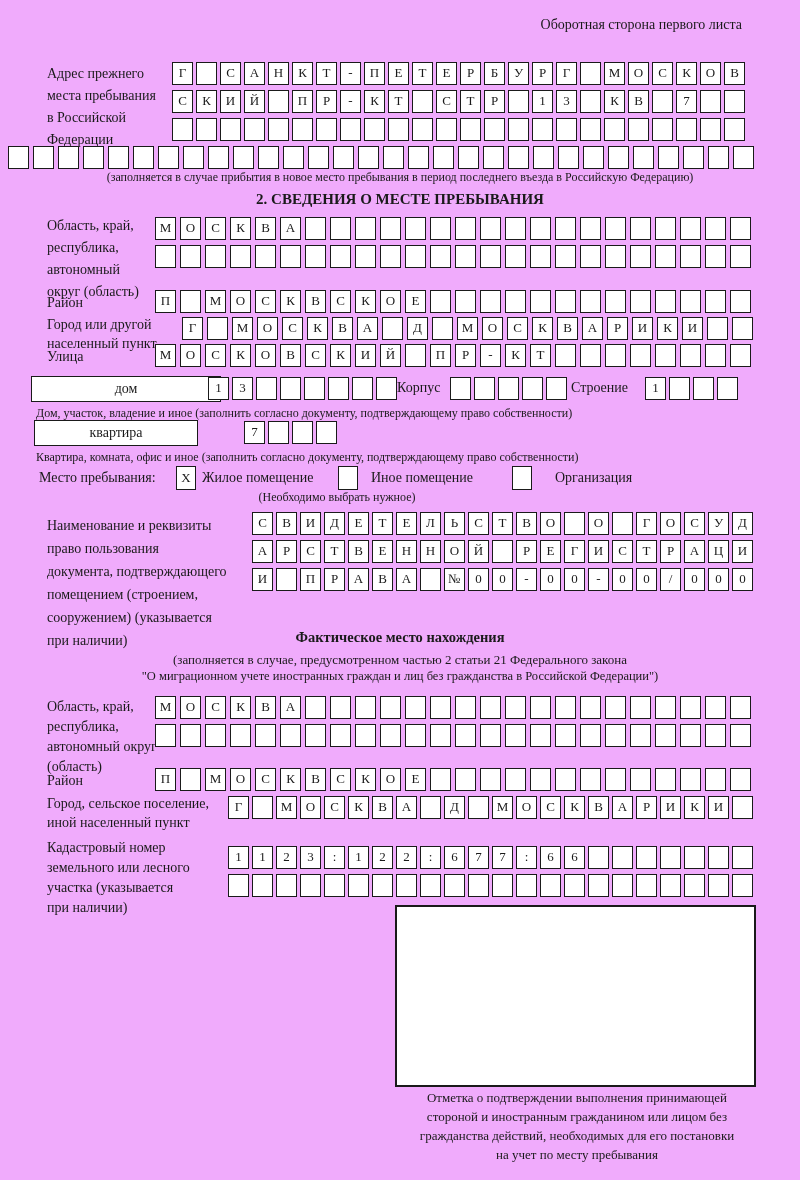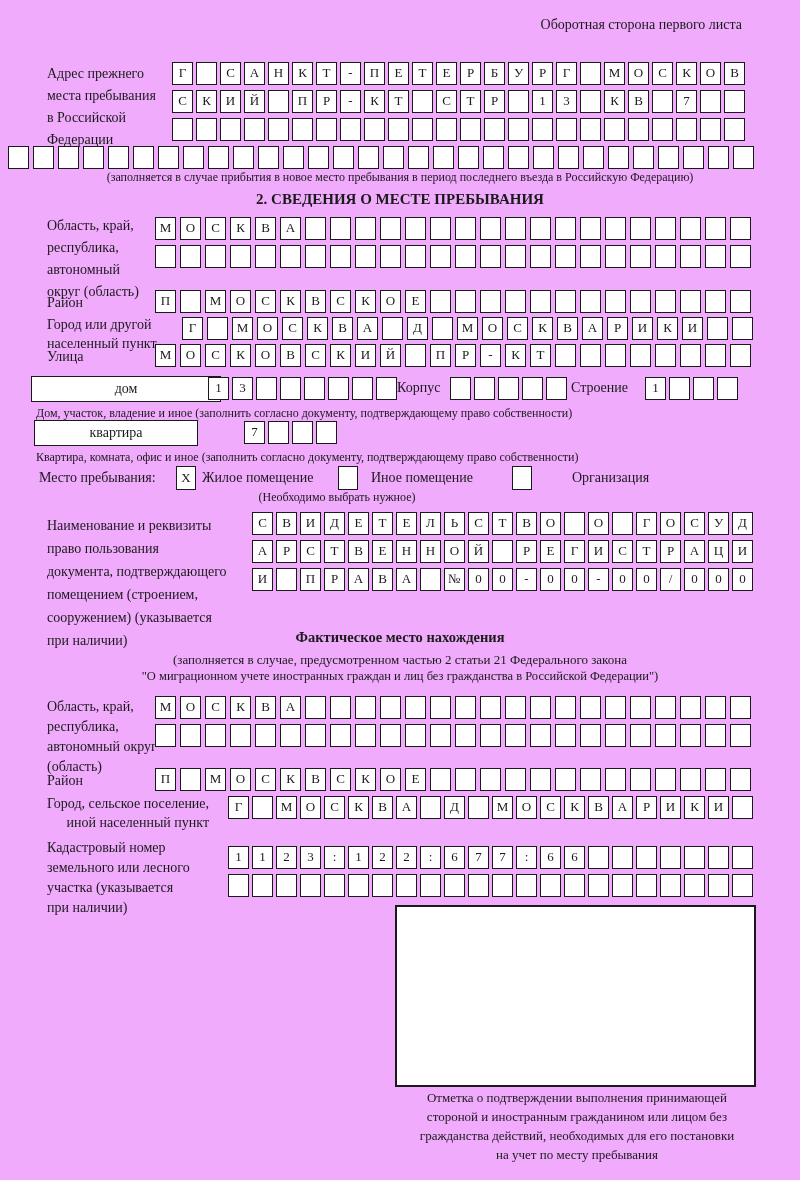--- a/index.html
+++ b/index.html
@@ -342,21 +342,21 @@
       <div class="cell"></div>
     </div>
   <div class="note" style="left:36px;top:450px;">Квартира, комната, офис и иное (заполнить согласно документу, подтверждающему право собственности)</div>
 
   <div class="inline-lbl" style="left:39px;top:470px;">Место пребывания:</div>
   <div class="chk" style="left:176px;top:466px;">X</div>
   <div class="inline-lbl" style="left:202px;top:470px;">Жилое помещение</div>
   <div class="chk" style="left:338px;top:466px;"></div>
   <div class="inline-lbl" style="left:371px;top:470px;text-align:right;">Иное помещение</div>
   <div class="chk" style="left:512px;top:466px;"></div>
-  <div class="inline-lbl" style="left:555px;top:470px;margin-left:17px;">Организация</div>
+  <div class="inline-lbl" style="left:555px;top:470px;">Организация</div>
   <div class="note" style="left:157px;top:490px;width:360px;text-align:center;">(Необходимо выбрать нужное)</div>
 
   <div class="lbl lh23" style="left:47px;top:514px;">
     <div>Наименование и реквизиты</div>
     <div>право пользования</div>
     <div>документа, подтверждающего</div>
     <div>помещением (строением,</div>
     <div>сооружением) (указывается</div>
     <div>при наличии)</div>
   </div>
@@ -514,21 +514,21 @@
       <div class="cell"></div>
       <div class="cell"></div>
       <div class="cell"></div>
       <div class="cell"></div>
       <div class="cell"></div>
       <div class="cell"></div>
       <div class="cell"></div>
       <div class="cell"></div>
     </div>
 
-  <div class="lbl lh19" style="left:47px;top:794px;text-align:right;">
+  <div class="lbl lh19" style="left:47px;top:794px;">
     <div>Город, сельское поселение,</div>
     <div>иной населенный пункт</div>
   </div>
   <div class="cr g3" style="left:228px;top:796px;">
       <div class="cell">Г</div>
       <div class="cell"></div>
       <div class="cell">М</div>
       <div class="cell">О</div>
       <div class="cell">С</div>
       <div class="cell">К</div>

